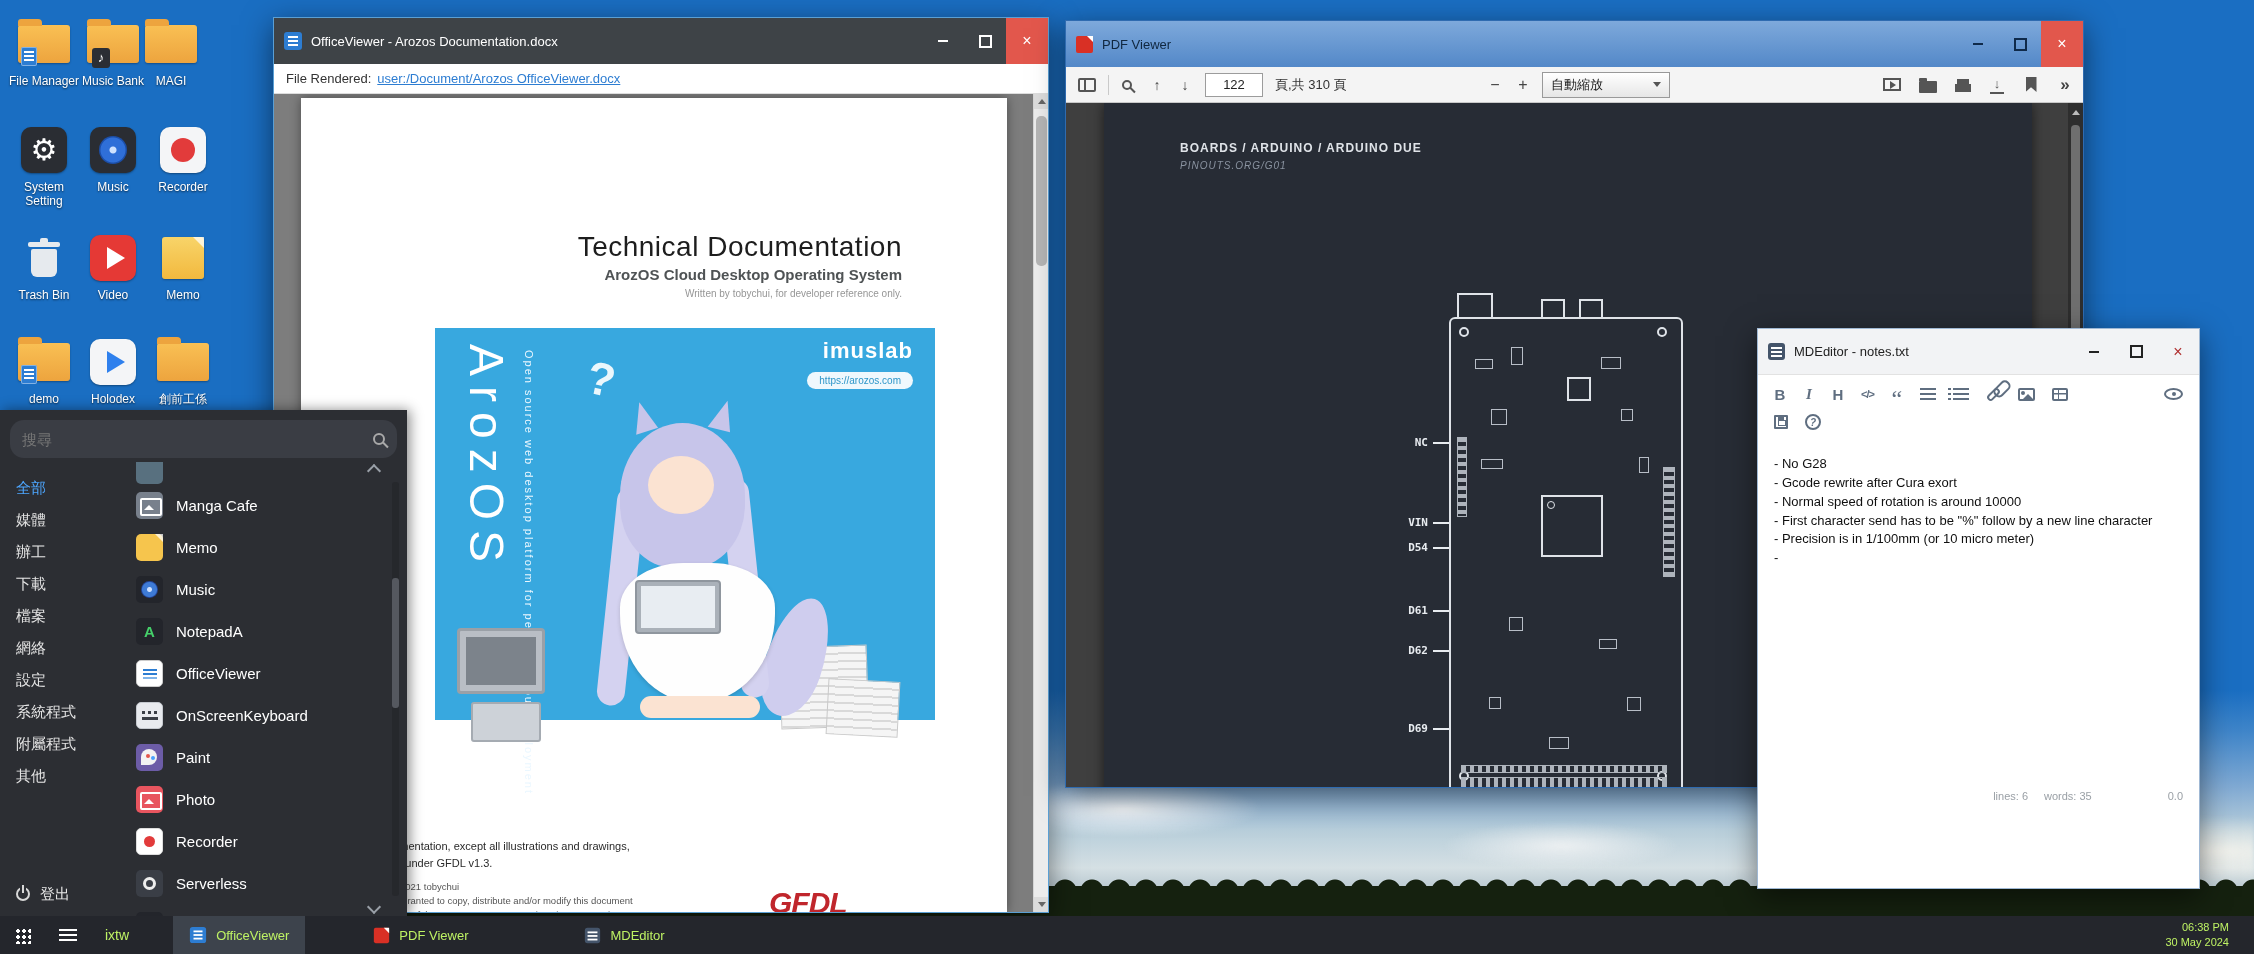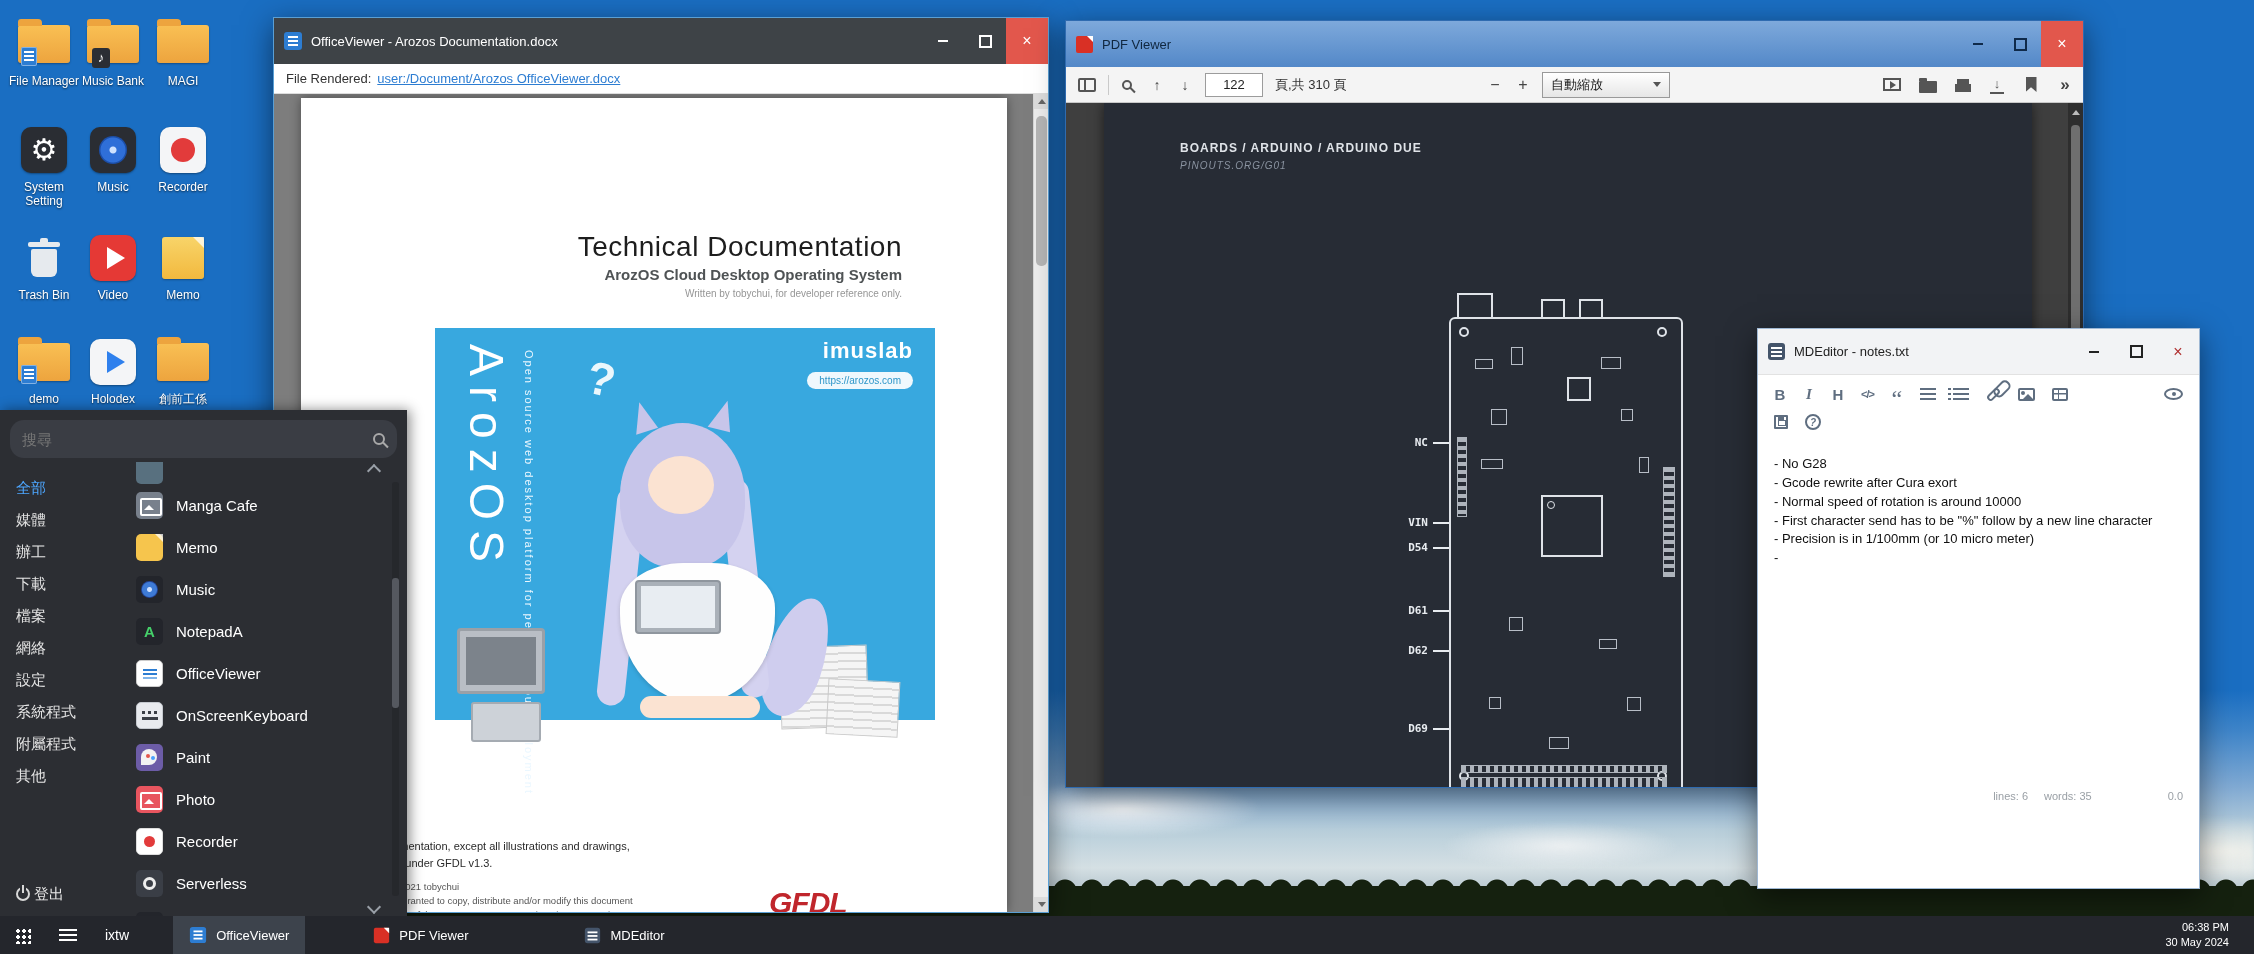--- a/index.html
+++ b/index.html
@@ -198,21 +198,21 @@
   
   #start-menu { position:absolute; left:0; top:410px; width:407px; height:506px; background:#2c2e33; z-index:40; box-shadow:3px 0 12px rgba(0,0,0,.45); display:flex; flex-direction:column; }
   .sm-search { margin:10px 10px 4px; height:38px; background:#3a3d44; border-radius:14px; display:flex; align-items:center; padding:0 12px; flex:none; }
   .sm-search input { flex:1; background:transparent; border:none; outline:none; color:#ddd; font-size:15px; font-family:inherit; }
   .ic-mag { width:12px; height:12px; border:2px solid #a9a9a9; border-radius:50%; position:relative; flex:none; }
   .ic-mag::after { content:""; position:absolute; width:7px; height:2px; background:#a9a9a9; transform:rotate(45deg); right:-6px; bottom:-3px; }
   .sm-body { flex:1; display:flex; overflow:hidden; }
   .sm-left { width:128px; display:flex; flex-direction:column; flex:none; padding-top:10px; }
   .sm-cat { height:32px; line-height:32px; padding-left:16px; font-size:15px; color:#e4e4e4; cursor:pointer; }
   .sm-cat.active { color:#4da6ff; }
-  .sm-logout { margin-top:auto; height:44px; display:flex; align-items:center; gap:4px; padding-left:16px; color:#e8e8e8; font-size:15px; cursor:pointer; }
+  .sm-logout { margin-top:auto; height:44px; display:flex; align-items:center; gap:10px; padding-left:16px; color:#e8e8e8; font-size:15px; cursor:pointer; }
   .ic-power { width:14px; height:14px; border:2px solid #d8d8d8; border-radius:50%; position:relative; }
   .ic-power::after { content:""; position:absolute; left:50%; top:-4px; transform:translateX(-50%); width:2px; height:8px; background:#d8d8d8; box-shadow:0 0 0 2px #2c2e33; }
   .sm-apps { flex:1; position:relative; padding:0 22px 0 8px; overflow:hidden; }
   .sm-app { display:flex; align-items:center; gap:13px; height:42px; color:#fff; font-size:15px; cursor:pointer; }
   .sm-app.clip { height:22px; overflow:hidden; align-items:flex-end; }
   .ai { width:27px; height:27px; border-radius:5px; position:relative; flex:none; }
   .ai-img::before { content:""; position:absolute; left:4px; top:6px; width:18px; height:14px; border:2px solid #fff; border-radius:2px; }
   .ai-img::after { content:""; position:absolute; left:8px; bottom:9px; border-left:5px solid transparent; border-right:5px solid transparent; border-bottom:5px solid #fff; }
   .ai-manga { background:#78808c; }
   .ai-memo { background:#f6c54d; } .ai-memo::after { content:""; position:absolute; right:0; top:0; border-left:8px solid transparent; border-top:8px solid rgba(255,255,255,.75); }
@@ -226,21 +226,21 @@
   .ai-rec { background:#fff; border:1px solid #ddd; } .ai-rec::before { content:""; position:absolute; inset:7px; border-radius:50%; background:#e23b3b; }
   .ai-srv { background:#3a3e46; } .ai-srv::before { content:""; position:absolute; inset:7px; border:3px solid #eee; border-radius:50%; }
   .ai-speed { background:#23252b; } .ai-speed::before { content:""; position:absolute; left:6px; top:7px; width:14px; height:14px; border:3px solid #4aa3ff; border-bottom-color:transparent; border-radius:50%; transform:rotate(45deg); }
   .sm-chev { position:absolute; right:28px; width:10px; height:10px; border-left:2px solid #9aa0a8; border-bottom:2px solid #9aa0a8; }
   .sm-chev.up { top:4px; transform:rotate(135deg); }
   .sm-chev.down { bottom:4px; transform:rotate(-45deg); }
   .sm-scrollbar { position:absolute; right:8px; top:20px; bottom:20px; width:7px; background:#26282c; border-radius:3px; }
   .sm-thumb { position:absolute; left:0; top:96px; width:7px; height:130px; background:#55585f; border-radius:3px; }
 
   
-  #taskbar { position:absolute; left:0; bottom:0; width:2254px; height:38px; background:#24262c; z-index:50; display:flex; align-items:center; color:#ffffff; }
+  #taskbar { position:absolute; left:0; bottom:0; width:2254px; height:38px; background:#24262c; z-index:50; display:flex; align-items:center; color:#bef264; }
   .tb-btn { height:100%; display:flex; align-items:center; justify-content:center; padding:0 14px; cursor:pointer; }
   .grid-ic { width:17px; height:17px; background-image:radial-gradient(circle,#fff 1.6px,transparent 1.9px); background-size:6px 6px; background-position:1px 1px; }
   .burger { width:18px; height:12px; border-top:2px solid #fff; border-bottom:2px solid #fff; position:relative; }
   .burger::before { content:""; position:absolute; left:0; top:3px; width:100%; height:2px; background:#fff; }
   .tb-user { margin-left:14px; font-size:14px; }
   .tb-task { height:100%; display:flex; align-items:center; gap:9px; padding:0 16px; font-size:13px; cursor:pointer; }
   .tb-task.active { background:#3d434c; }
   .tb-task .ow-ic, .tb-task .pdf-ic, .tb-task .md-ic { transform:scale(.9); }
   .tb-clock { margin-left:auto; margin-right:25px; text-align:right; font-size:11px; line-height:1.35; }
 </style>
@@ -258,21 +258,21 @@
     </div>
   <div class="dlabel">File Manager</div>
 </div>
 <div class="dicon" style="left:74px;top:18px">
   <div class="dig">
       <div class="folder"></div>
       <div class="badge-note"></div>
     </div>
   <div class="dlabel">Music Bank</div>
 </div>
-<div class="dicon" style="left:144px;top:18px">
+<div class="dicon" style="left:132px;top:18px">
   <div class="dig">
       <div class="folder"></div>
     </div>
   <div class="dlabel">MAGI</div>
 </div>
 <div class="dicon" style="left:5px;top:124px">
   <div class="dig">
       <div class="sq sq-dark gear"></div>
     </div>
   <div class="dlabel">System Setting</div>

